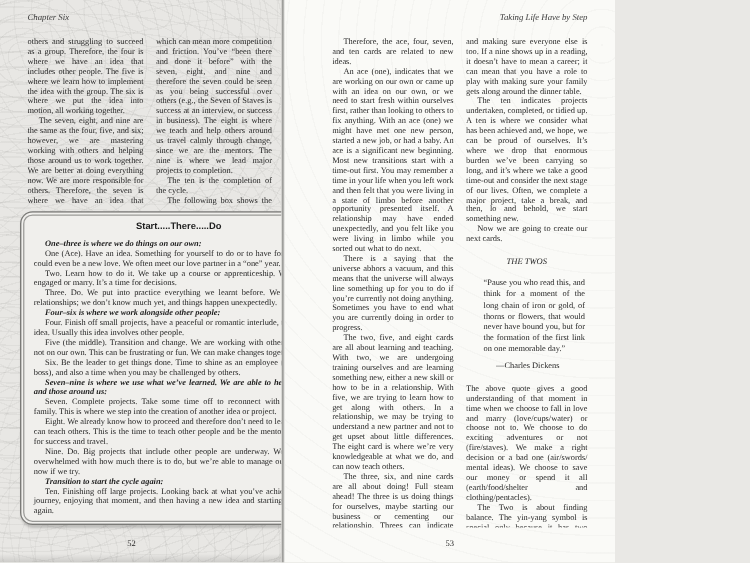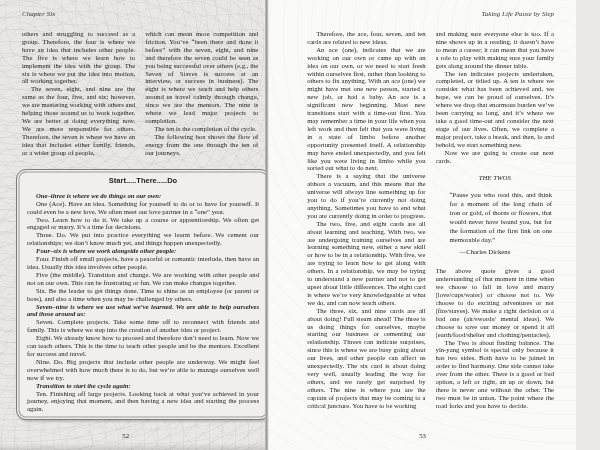--- a/index.html
+++ b/index.html
@@ -1,19 +1,19 @@
 <!DOCTYPE html>
 <html><head>
 <meta charset="utf-8">
 <style>
   * { margin:0; padding:0; box-sizing:border-box; }
   html,body { width:600px; height:450px; }
   body { font-family:"Liberation Serif", serif; color:#1e1e1e; background:#e9e8e5; }
 
-  .spread { width:576px; height:450px; display:flex; overflow:hidden; }
+  .spread { width:492px; height:450px; display:flex; overflow:hidden; }
 
   
   .page-left {
     width:277px; height:450px; position:relative; overflow:hidden;
     background:#e8e7e4; padding:10px 7px 0 22px;
   }
   .page-left .watermark {
     position:absolute; inset:0; pointer-events:none;
     background-image:
       repeating-radial-gradient(circle at 8% 10%,  rgba(140,140,136,0.10) 0 1px, transparent 1px 11px),
@@ -129,21 +129,21 @@
         </div>
     </div>
 
     <div class="page-num">52</div>
   </div>
 
   <div class="spine"></div>
 
   <div class="page-right">
     <div class="watermark"></div>
-    <div class="running-head right">Taking Life Pause by Step</div>
+    <div class="running-head right">Taking Life Have by Step</div>
 
     <div class="cols">
       <div class="col">
           <p class="p-indent">Therefore, the ace, four, seven, and ten cards are related to new ideas.</p>
           <p class="p-indent">An ace (one), indicates that we are working on our own or came up with an idea on our own, or we need to start fresh within ourselves first, rather than looking to others to fix anything. With an ace (one) we might have met one new person, started a new job, or had a baby. An ace is a significant new beginning. Most new transitions start with a time-out first. You may remember a time in your life when you left work and then felt that you were living in a state of limbo before another opportunity presented itself. A relationship may have ended unexpectedly, and you felt like you were living in limbo while you sorted out what to do next.</p>
           <p class="p-indent">There is a saying that the universe abhors a vacuum, and this means that the universe will always line something up for you to do if you’re currently not doing anything. Sometimes you have to end what you are currently doing in order to progress.</p>
           <p class="p-indent">The two, five, and eight cards are all about learning and teaching. With two, we are undergoing training ourselves and are learning something new, either a new skill or how to be in a relationship. With five, we are trying to learn how to get along with others. In a relationship, we may be trying to understand a new partner and not to get upset about little differences. The eight card is where we’re very knowledgeable at what we do, and can now teach others.</p>
           <p class="p-indent">The three, six, and nine cards are all about doing! Full steam ahead! The three is us doing things for ourselves, maybe starting our business or cementing our relationship. Threes can indicate surprises, since this is where we are busy going about our lives, and other people can affect us unexpectedly. The six card is about doing very well, usually leading the way for others, and we rarely get surprised by others. The nine is where you are the captain of projects that may be coming to a critical juncture. You have to be working</p>
         </div>
       <div class="col">

